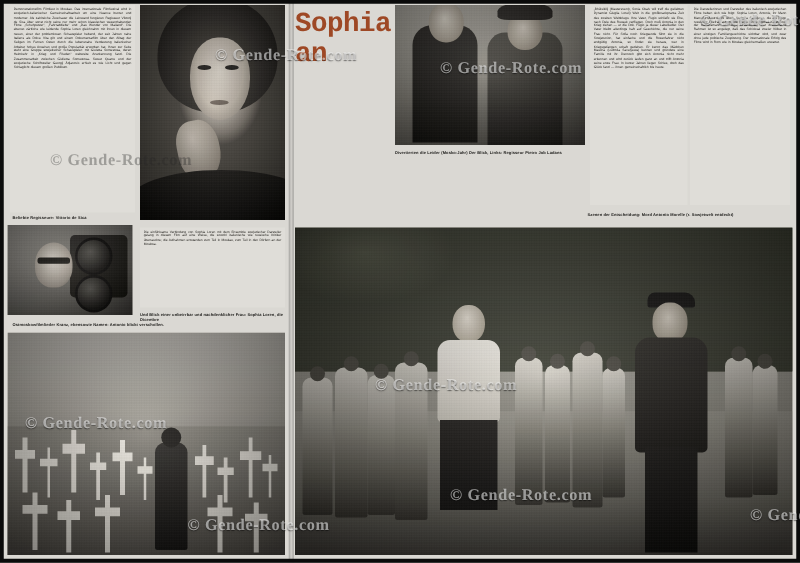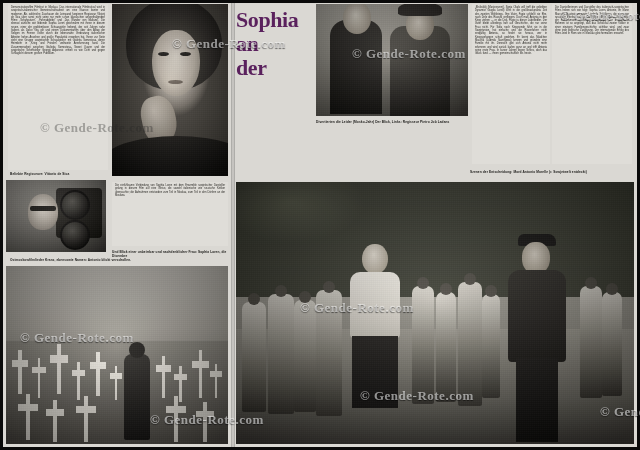--- a/index.html
+++ b/index.html
@@ -67,22 +67,22 @@
     font-weight: bold;
     letter-spacing: 0.1px;
   }
 
   
   #headline {
     position: absolute;
     left: 236px;
     top: 8px;
     width: 78px;
-    color: #701a75;
-    font-family: Liberation Serif, serif;
+    color: #c2410c;
+    font-family: Liberation Mono, monospace;
     font-weight: bold;
     font-size: 22px;
     line-height: 24px;
     letter-spacing: -0.4px;
   }
   #headline .l {
     display: block;
   }
 
   
@@ -432,21 +432,20 @@
     <div class="child">
       <div class="h2"></div>
     </div>
     <div class="grain"></div>
     <div class="vig"></div>
   </div>
 
   <div id="headline">
     <span class="l">Sophia</span>
     <span class="l">an</span>
-    <span class="l">der</span>
   </div>
 
   <div class="photo" id="ph-twomen">
     <div class="manA">
       <div class="hd"></div>
     </div>
     <div class="manB">
       <div class="hd"></div>
       <div class="hat"></div>
     </div>

